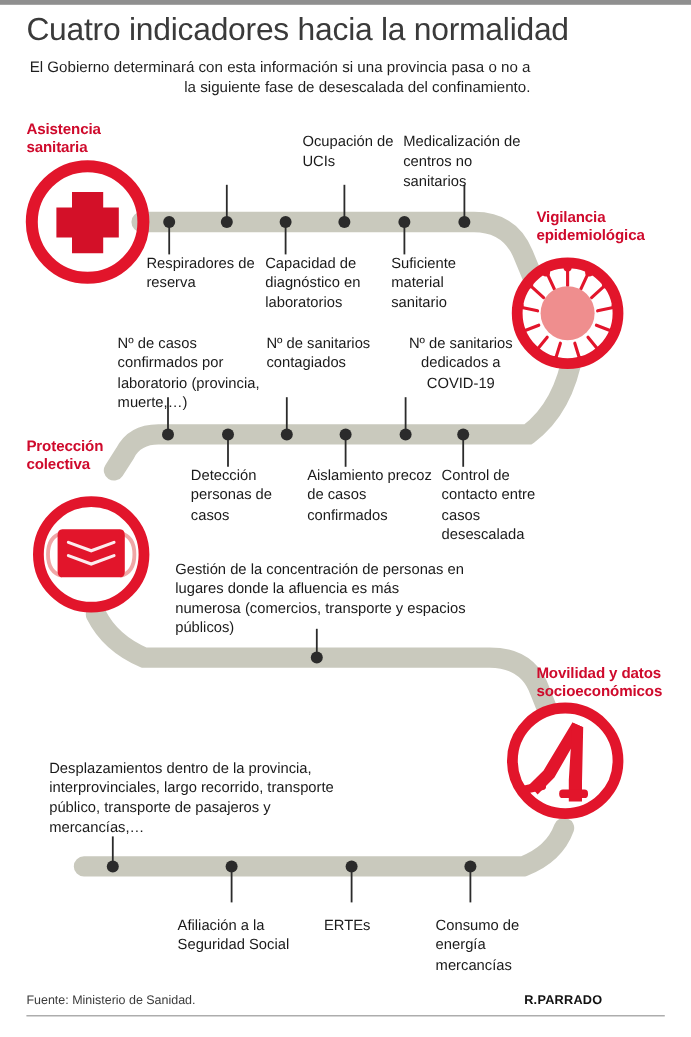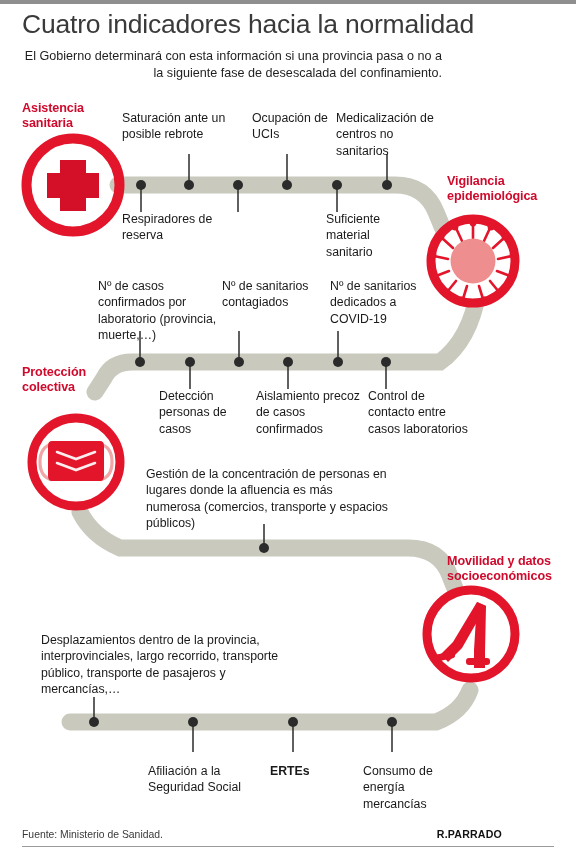--- a/index.html
+++ b/index.html
@@ -203,40 +203,40 @@
       <circle cx="293" cy="722" r="5"></circle>
       <circle cx="392" cy="722" r="5"></circle>
     </g>
   </svg>
 
   <div class="sec-head" id="sec-head-0">Asistencia<br>sanitaria</div>
   <div class="sec-head" id="sec-head-1">Vigilancia<br>epidemiológica</div>
   <div class="sec-head" id="sec-head-2">Protección<br>colectiva</div>
   <div class="sec-head" id="sec-head-3">Movilidad y datos<br>socioeconómicos</div>
 
-  <div class="nlabel" style="left:122px;top:110px;width:118px;">Saturación ante un posible rebrote</div>
   <div class="nlabel" style="left:252px;top:110px;width:78px;">Ocupación de UCIs</div>
   <div class="nlabel" style="left:336px;top:110px;width:108px;">Medicalización de centros no sanitarios</div>
 
   <div class="nlabel" style="left:122px;top:211px;width:100px;">Respiradores de reserva</div>
+  <div class="nlabel" style="left:221px;top:211px;width:104px;">Capacidad de diagnóstico en laboratorios</div>
   <div class="nlabel" style="left:326px;top:211px;width:86px;">Suficiente material sanitario</div>
 
   <div class="nlabel" style="left:98px;top:278px;width:122px;">Nº de casos confirmados por laboratorio (provincia, muerte,…)</div>
   <div class="nlabel" style="left:222px;top:278px;width:104px;">Nº de sanitarios contagiados</div>
-  <div class="nlabel" style="left:330px;top:278px;width:108px;">Nº de sanitarios dedicados a COVID-19</div>
+  <div class="nlabel" style="left:330px;top:278px;width:108px;text-align:center;">Nº de sanitarios dedicados a COVID-19</div>
 
   <div class="nlabel" style="left:159px;top:388px;width:96px;">Detección personas de casos</div>
   <div class="nlabel" style="left:256px;top:388px;width:108px;">Aislamiento precoz de casos confirmados</div>
-  <div class="nlabel" style="left:368px;top:388px;width:104px;">Control de contacto entre casos laboratorios</div>
+  <div class="nlabel" style="left:368px;top:388px;width:104px;">Control de contacto entre casos desescalada</div>
 
   <div class="nlabel" style="left:146px;top:466px;width:244px;">Gestión de la concentración de personas en lugares donde la afluencia es más numerosa (comercios, transporte y espacios públicos)</div>
 
   <div class="nlabel" style="left:41px;top:632px;width:242px;">Desplazamientos dentro de la provincia, interprovinciales, largo recorrido, transporte público, transporte de pasajeros y mercancías,…</div>
 
   <div class="nlabel" style="left:148px;top:763px;width:112px;">Afiliación a la Seguridad Social</div>
-  <div class="nlabel" style="left:270px;top:763px;width:84px;font-weight:bold;">ERTEs</div>
+  <div class="nlabel" style="left:270px;top:763px;width:84px;">ERTEs</div>
   <div class="nlabel" style="left:363px;top:763px;width:90px;">Consumo de energía mercancías</div>
 
   <div class="source">Fuente: Ministerio de Sanidad.</div>
   <div class="credit">R.PARRADO</div>
   <div class="footline"></div>
 
 </div>
 
 </body></html>

